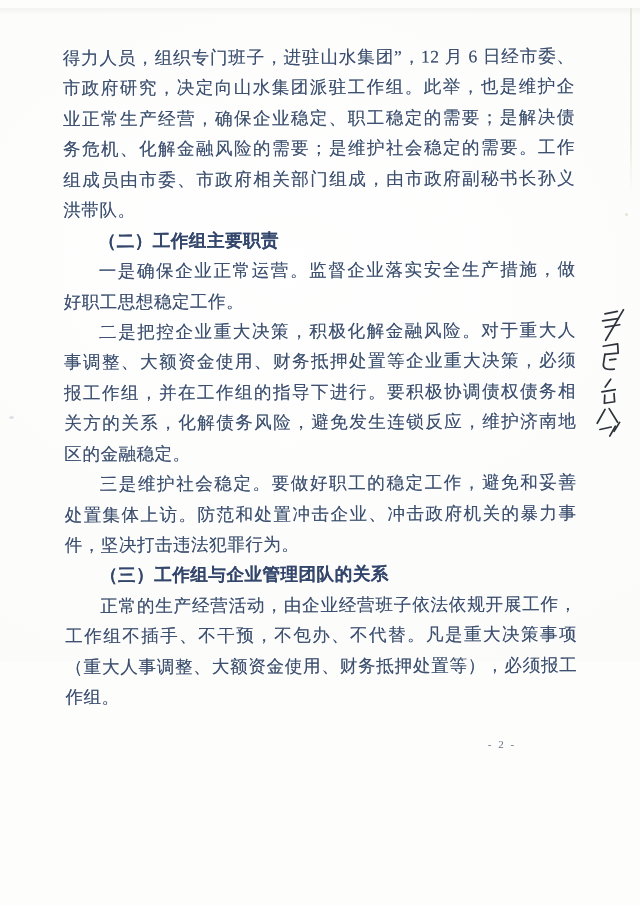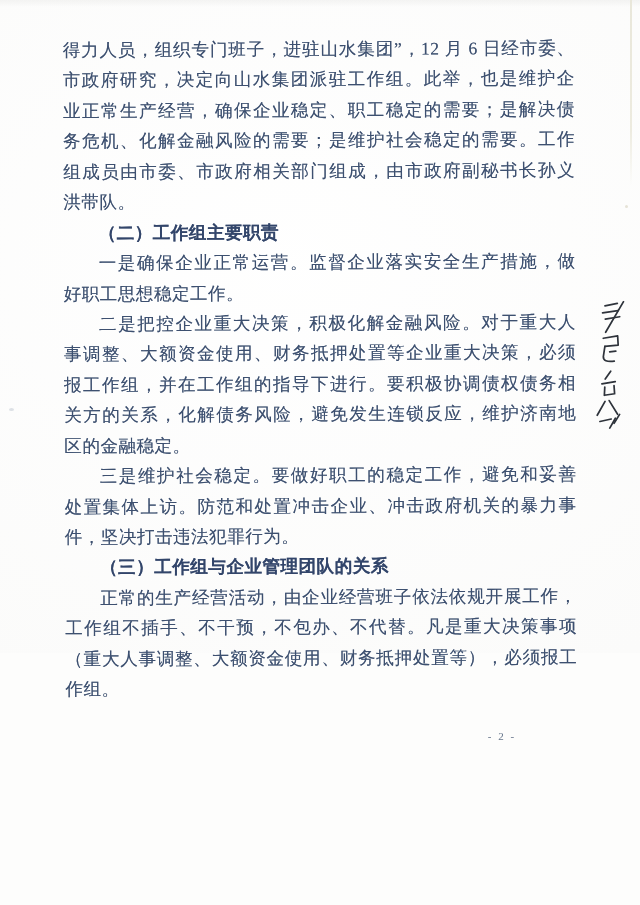--- a/index.html
+++ b/index.html
@@ -8,20 +8,21 @@
     background: #fdfdfc;
     overflow: hidden;
     font-family: "Liberation Serif", "DejaVu Serif", serif;
   }
   .page {
     position: relative;
     width: 640px; height: 653px;
     background:
       radial-gradient(ellipse 900px 700px at 45% 40%, rgba(255,255,255,0.9), rgba(244,244,242,0.35)),
       #fcfcfb;
+    margin-top: 8px;
   }
   .top-shade {
     position: absolute; left: 0; top: 0; width: 640px; height: 7px;
     background: linear-gradient(to bottom, rgba(120,120,115,0.07), rgba(120,120,115,0));
   }
   .text-block {
     position: absolute;
     left: 64px; top: 34px; width: 512px;
     transform: rotate(-0.25deg);
   }

